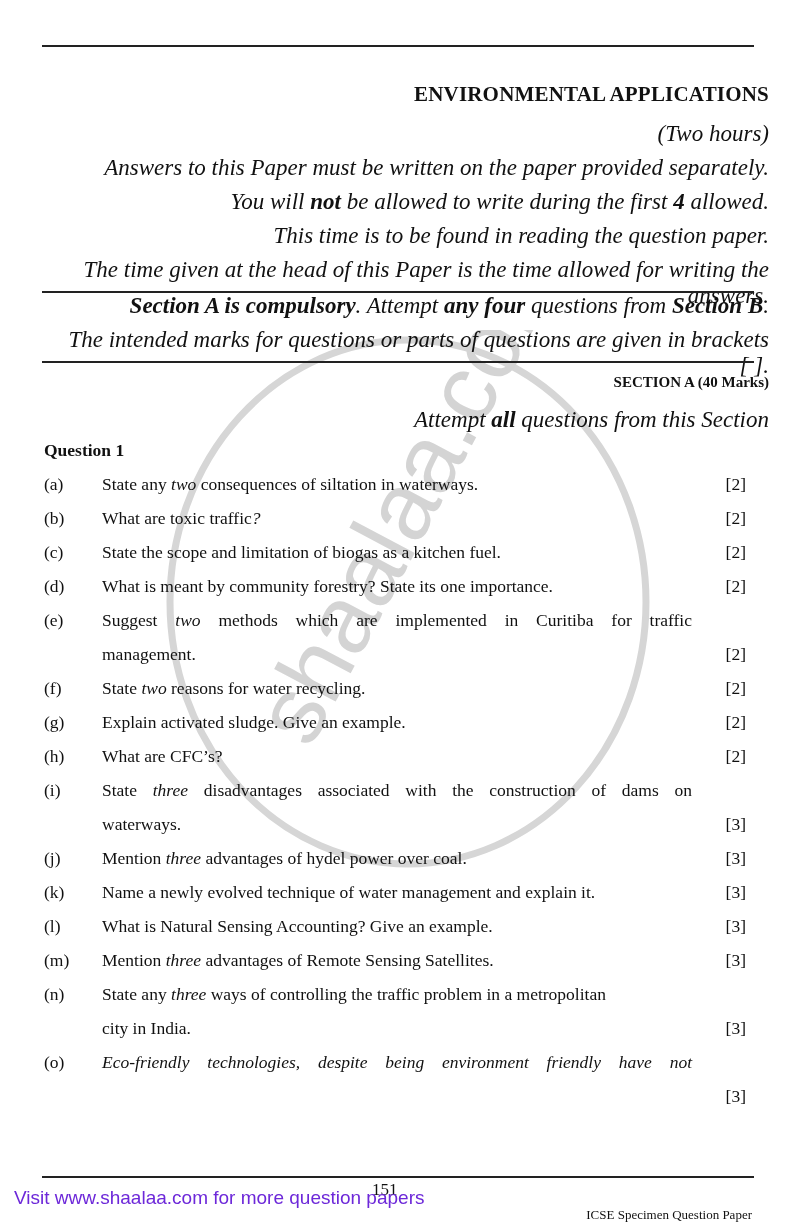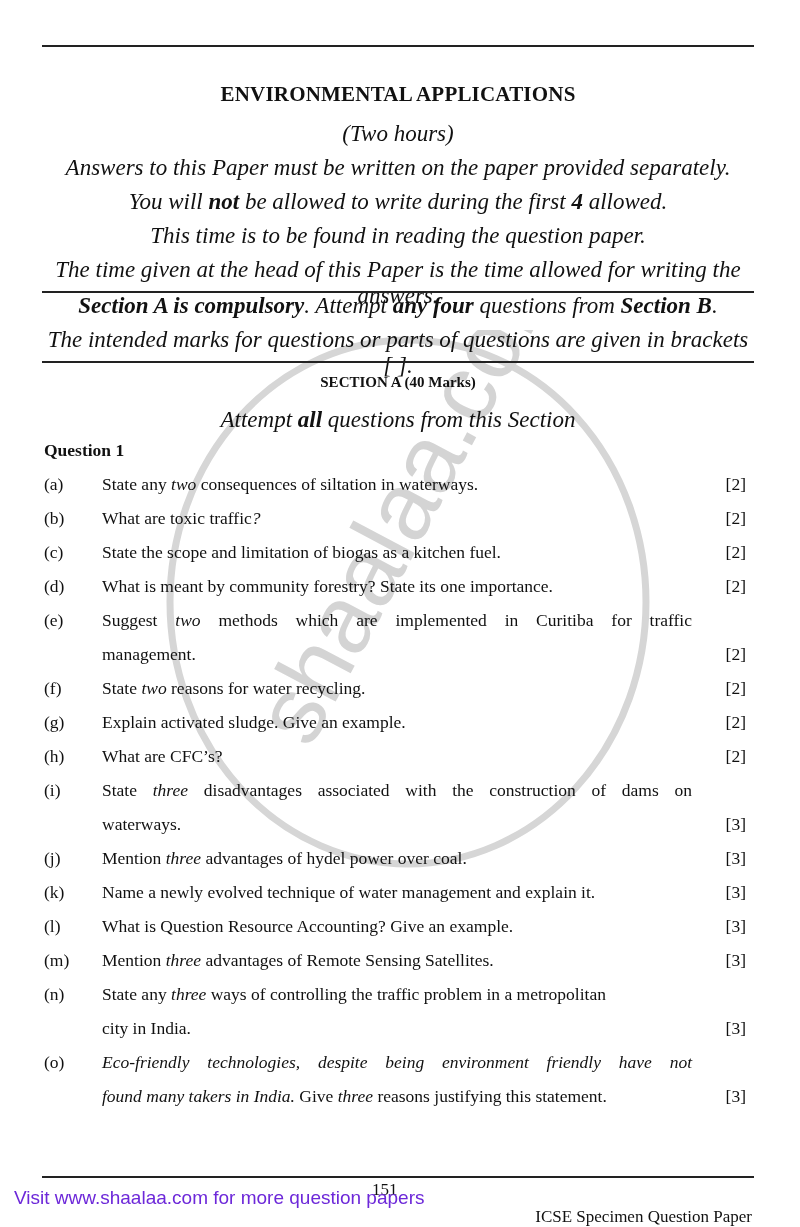--- a/index.html
+++ b/index.html
@@ -1,31 +1,31 @@
 <!DOCTYPE html>
 <html><head>
 <meta charset="utf-8">
 <style>
   html, body { margin: 0; padding: 0; background: #ffffff; }
   body { width: 800px; height: 1227px; position: relative; overflow: hidden;
          font-family: "Liberation Serif", "DejaVu Serif", serif; color: #111; }
   .rule { position: absolute; left: 42px; width: 712px; height: 0; border-top: 2px solid #222; }
-  .center { position: absolute; left: 42px; width: 712px; text-align: center; }
+  .center { position: absolute; left: 57px; width: 712px; text-align: right; }
   .title { top: 82px; font-size: 21px; font-weight: bold; letter-spacing: 0.2px; }
   .ital { font-style: italic; font-size: 23px; }
   .sechead { font-weight: bold; font-size: 15px; }
   .qhead { position: absolute; left: 44px; top: 440px; font-weight: bold; font-size: 17.5px; }
   .q { position: absolute; left: 44px; width: 702px; font-size: 17.5px; }
   .q .lbl { position: absolute; left: 0; }
   .q .txt { position: absolute; left: 58px; width: 590px; }
   .q .txt.just { text-align: justify; text-align-last: justify; }
   .q .mk { position: absolute; right: 0; }
   .q .line2 { position: absolute; left: 58px; }
   .footer-page { position: absolute; left: 372px; top: 1180px; font-size: 17px; }
-  .footer-right { position: absolute; right: 48px; top: 1207px; font-size: 17px; }
+  .footer-right { position: absolute; right: 48px; top: 1207px; font-size: 13px; }
   .footer-visit { position: absolute; left: 14px; top: 1187px; font-family: "Liberation Sans", "DejaVu Sans", sans-serif; font-size: 19px; color: #6d28d9; }
   .watermark { position: absolute; left: 160px; top: 330px; width: 500px; height: 545px; pointer-events: none; }
 </style>
 </head>
 <body>
 
 <svg class="watermark" viewBox="0 0 500 545" xmlns="http://www.w3.org/2000/svg">
   <ellipse cx="248" cy="272" rx="238" ry="262" fill="none" stroke="#d6d6d6" stroke-width="7"></ellipse>
   <text x="0" y="0" transform="translate(150 420) rotate(-62)" font-family="Liberation Sans, sans-serif" font-size="96" fill="#d4d4d4">shaalaa.com</text>
 </svg>
@@ -114,40 +114,39 @@
 </div>
 
 <div class="q" style="top:882px">
   <span class="lbl">(k)</span>
   <span class="txt" style="width:620px">Name a newly evolved technique of water management and explain it.</span>
   <span class="mk">[3]</span>
 </div>
 
 <div class="q" style="top:916px">
   <span class="lbl">(l)</span>
-  <span class="txt">What is Question Resource Accounting?  Give an example.</span>
+  <span class="txt">What is Natural Sensing Accounting?  Give an example.</span>
   <span class="mk">[3]</span>
 </div>
 
 <div class="q" style="top:950px">
   <span class="lbl">(m)</span>
   <span class="txt"><span>Mention </span><i>three</i><span> advantages of Remote Sensing Satellites.</span></span>
   <span class="mk">[3]</span>
 </div>
 
 <div class="q" style="top:984px; height:60px">
   <span class="lbl">(n)</span>
   <span class="txt"><span>State any </span><i>three</i><span> ways of controlling the traffic problem in a metropolitan</span></span>
   <span class="line2" style="top:34px">city in India.</span>
   <span class="mk" style="top:34px">[3]</span>
 </div>
 
 <div class="q" style="top:1052px; height:60px">
   <span class="lbl">(o)</span>
   <span class="txt just"><i>Eco-friendly technologies, despite being environment friendly have not</i></span>
-  <span class="line2" style="top:34px"><i>found many takers in India.</i><span>  Give </span><i>three</i><span> reasons justifying this statement.</span></span>
   <span class="mk" style="top:34px">[3]</span>
 </div>
 
 <div class="rule" style="top:1176px"></div>
 <div class="footer-page">151</div>
 <div class="footer-right">ICSE Specimen Question Paper</div>
 <div class="footer-visit">Visit www.shaalaa.com for more question papers</div>
 
 </body></html>

